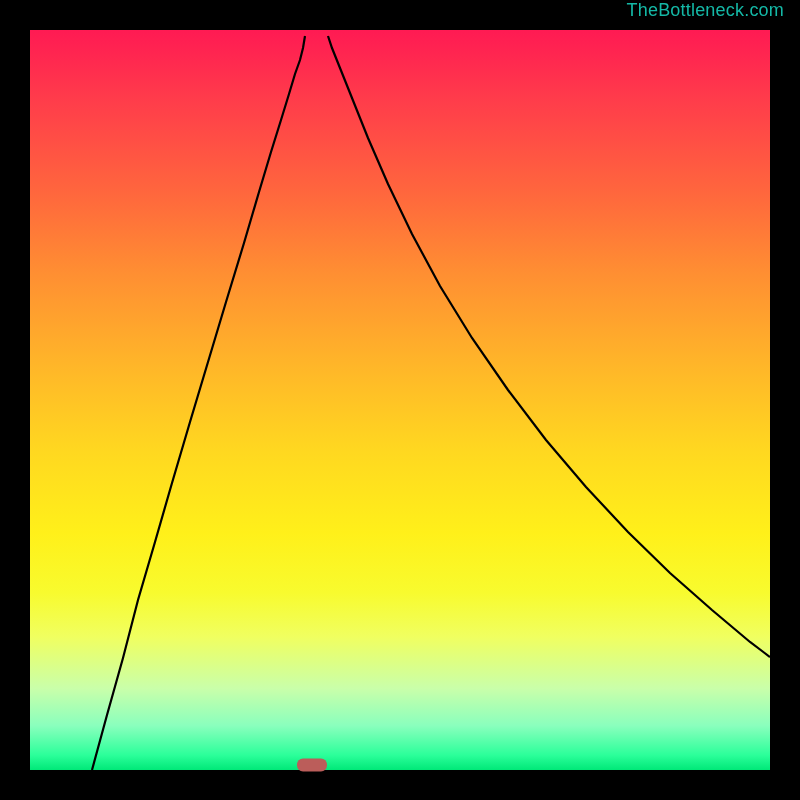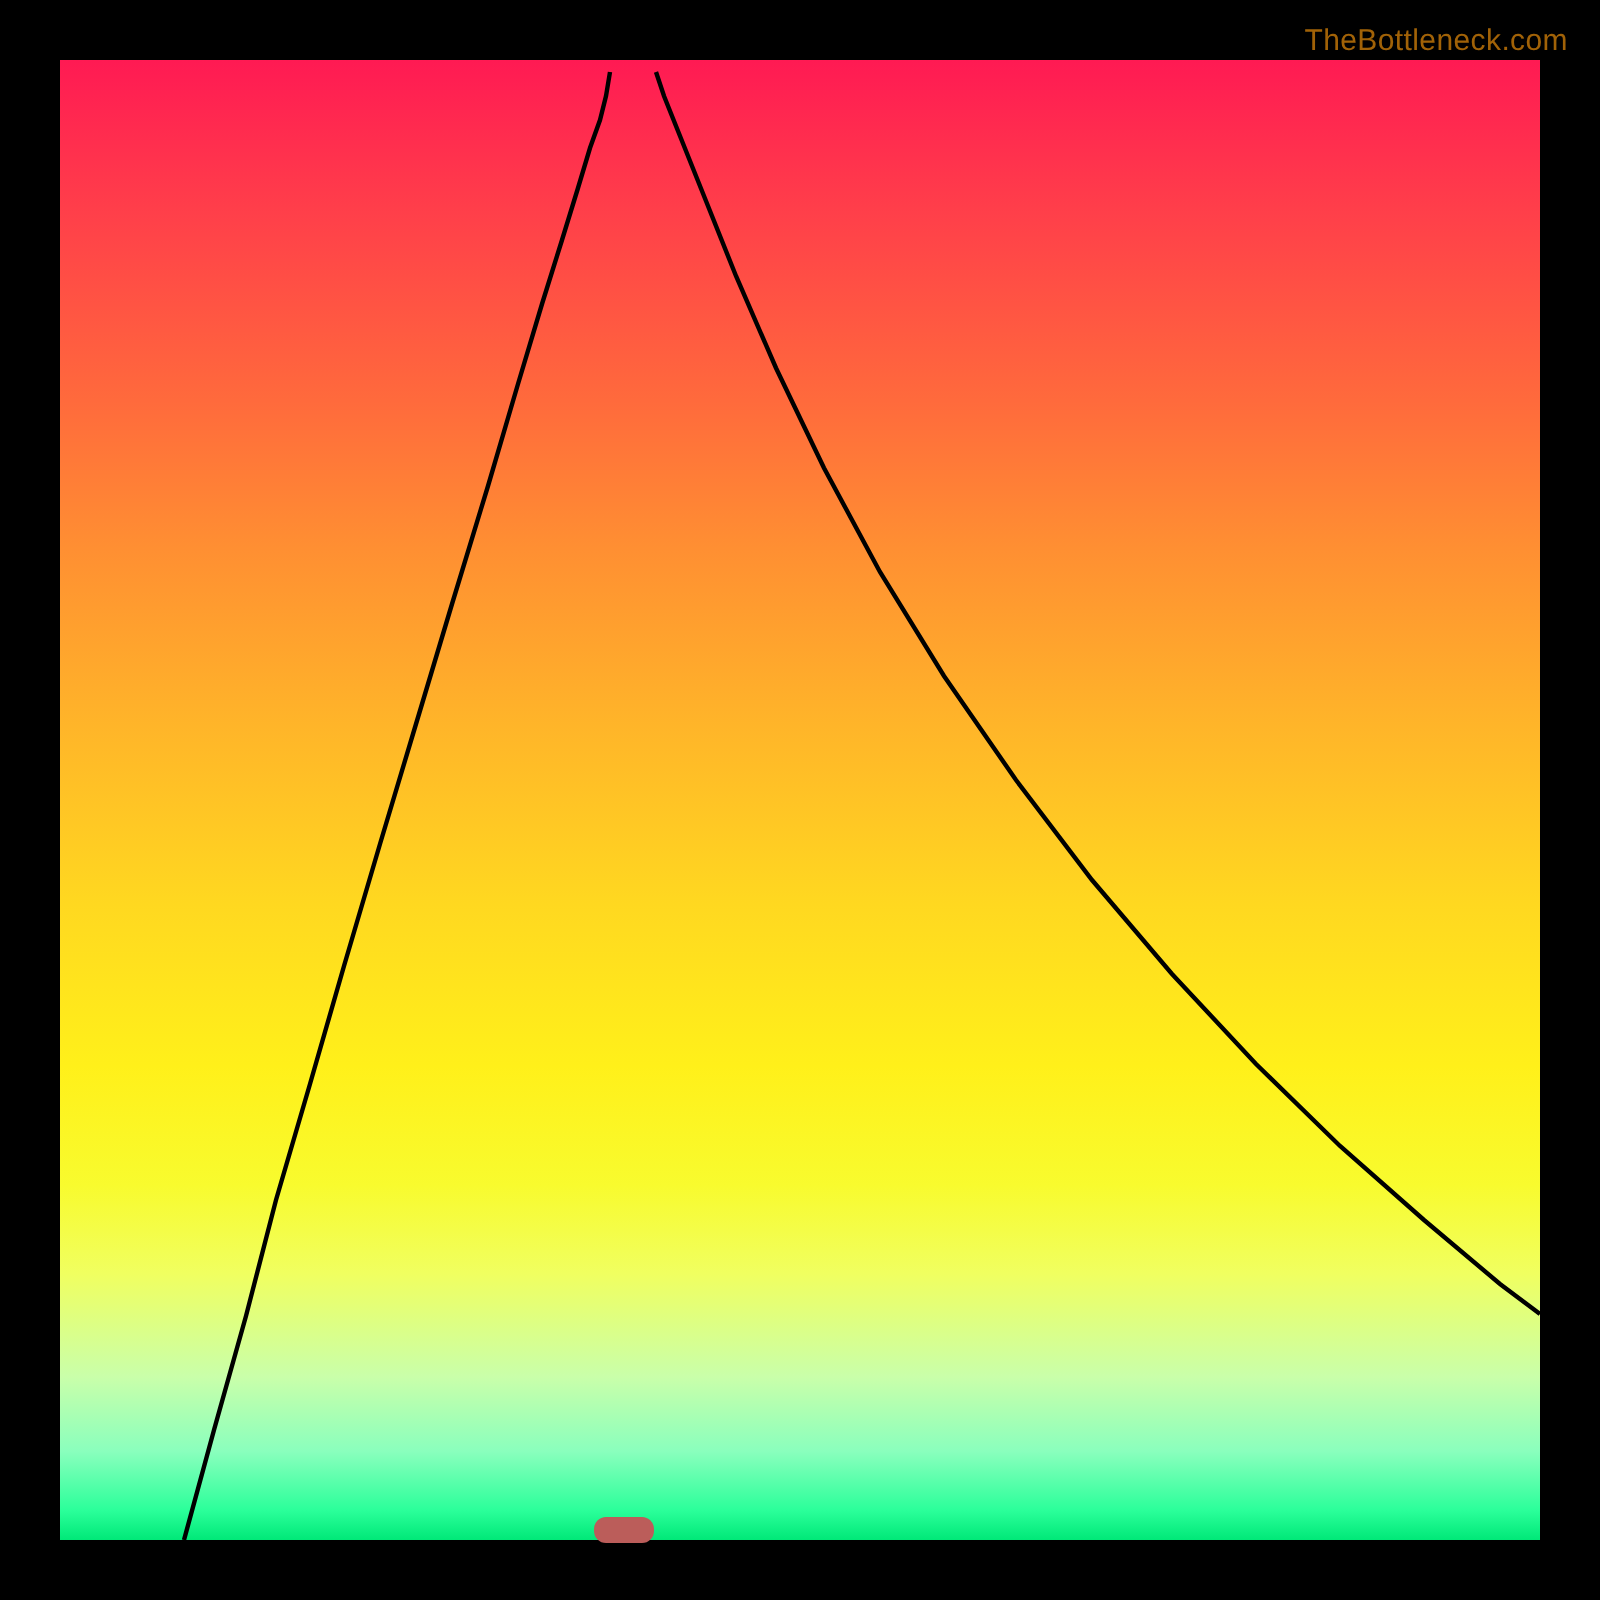--- a/index.html
+++ b/index.html
@@ -47,25 +47,25 @@
   .marker {
     position: absolute;
     width: 30px;
     height: 13px;
     border-radius: 6px;
     background: #bb5d5a;
     transform: translate(-50%, -50%);
   }
   .watermark {
     position: absolute;
-    top: 12px;
+    top: 0;
     right: 16px;
-    color: #a16207;
+    color: #14b8a6;
     font-family: Arial, Helvetica, sans-serif;
-    font-size: 15px;
+    font-size: 18px;
     letter-spacing: 0.2px;
   }
 </style>
 </head>
 <body>
 
 <div class="frame">
   <div class="watermark">TheBottleneck.com</div>
 
   <div class="plot">

